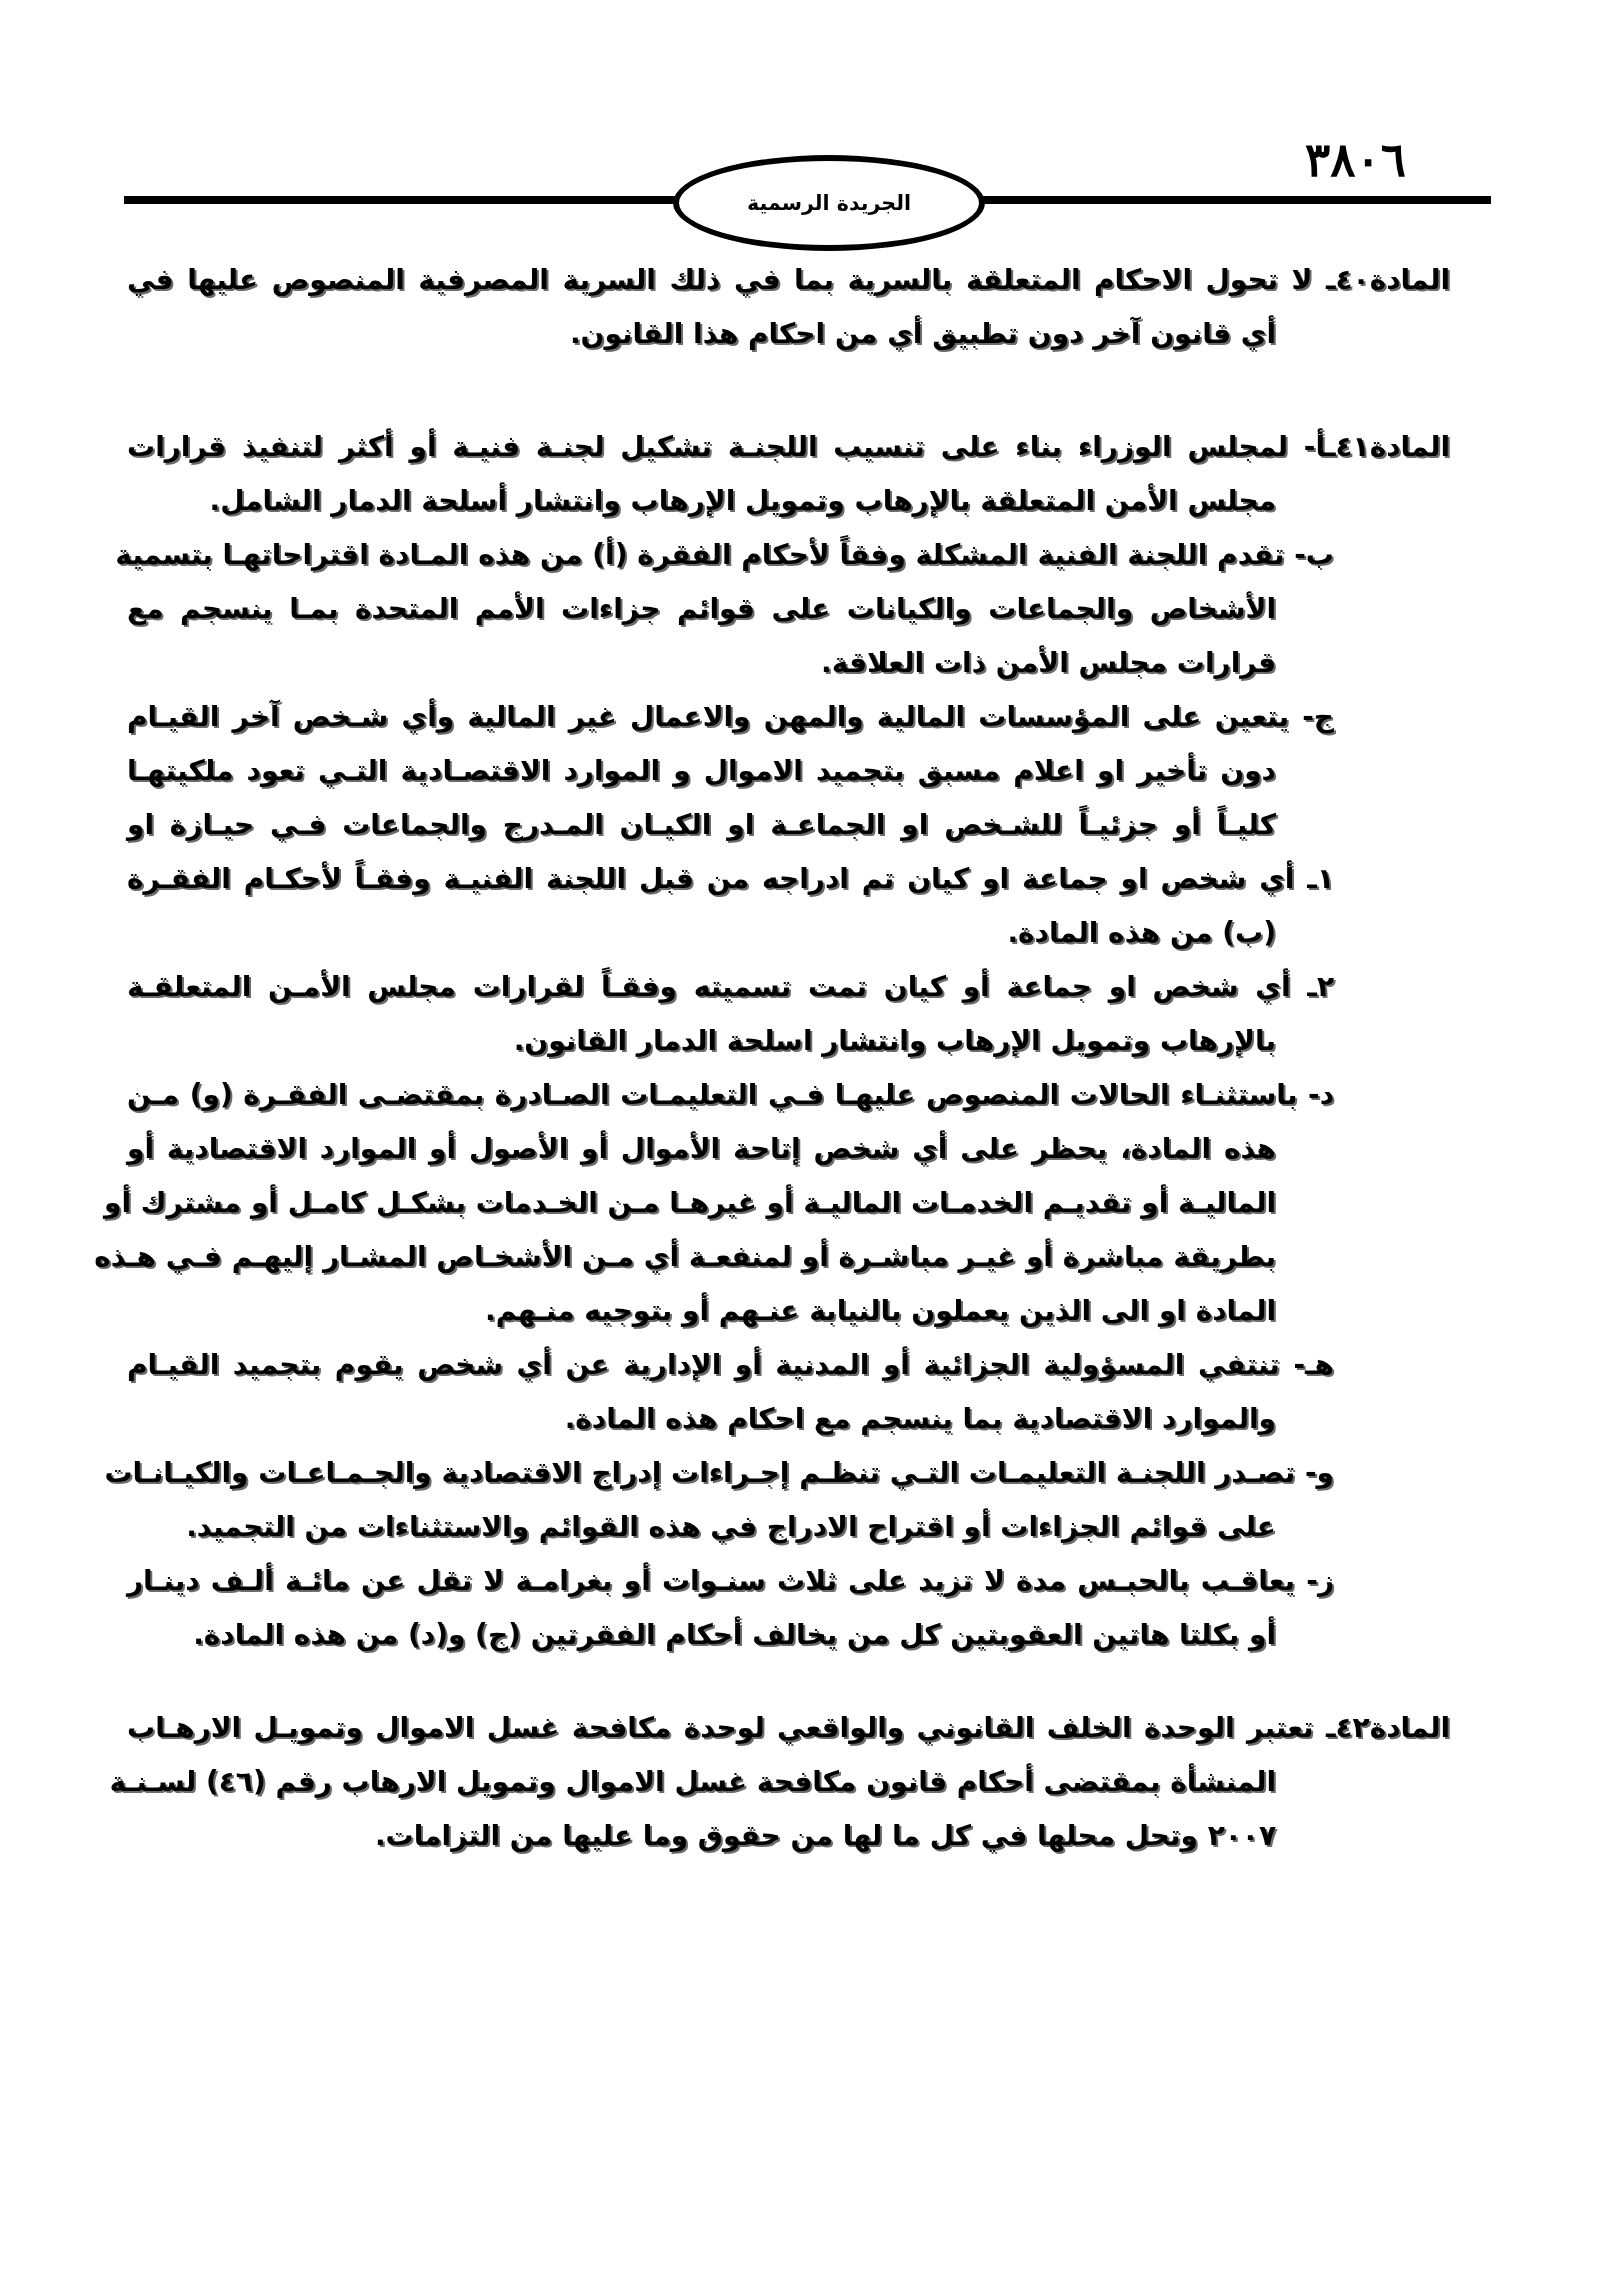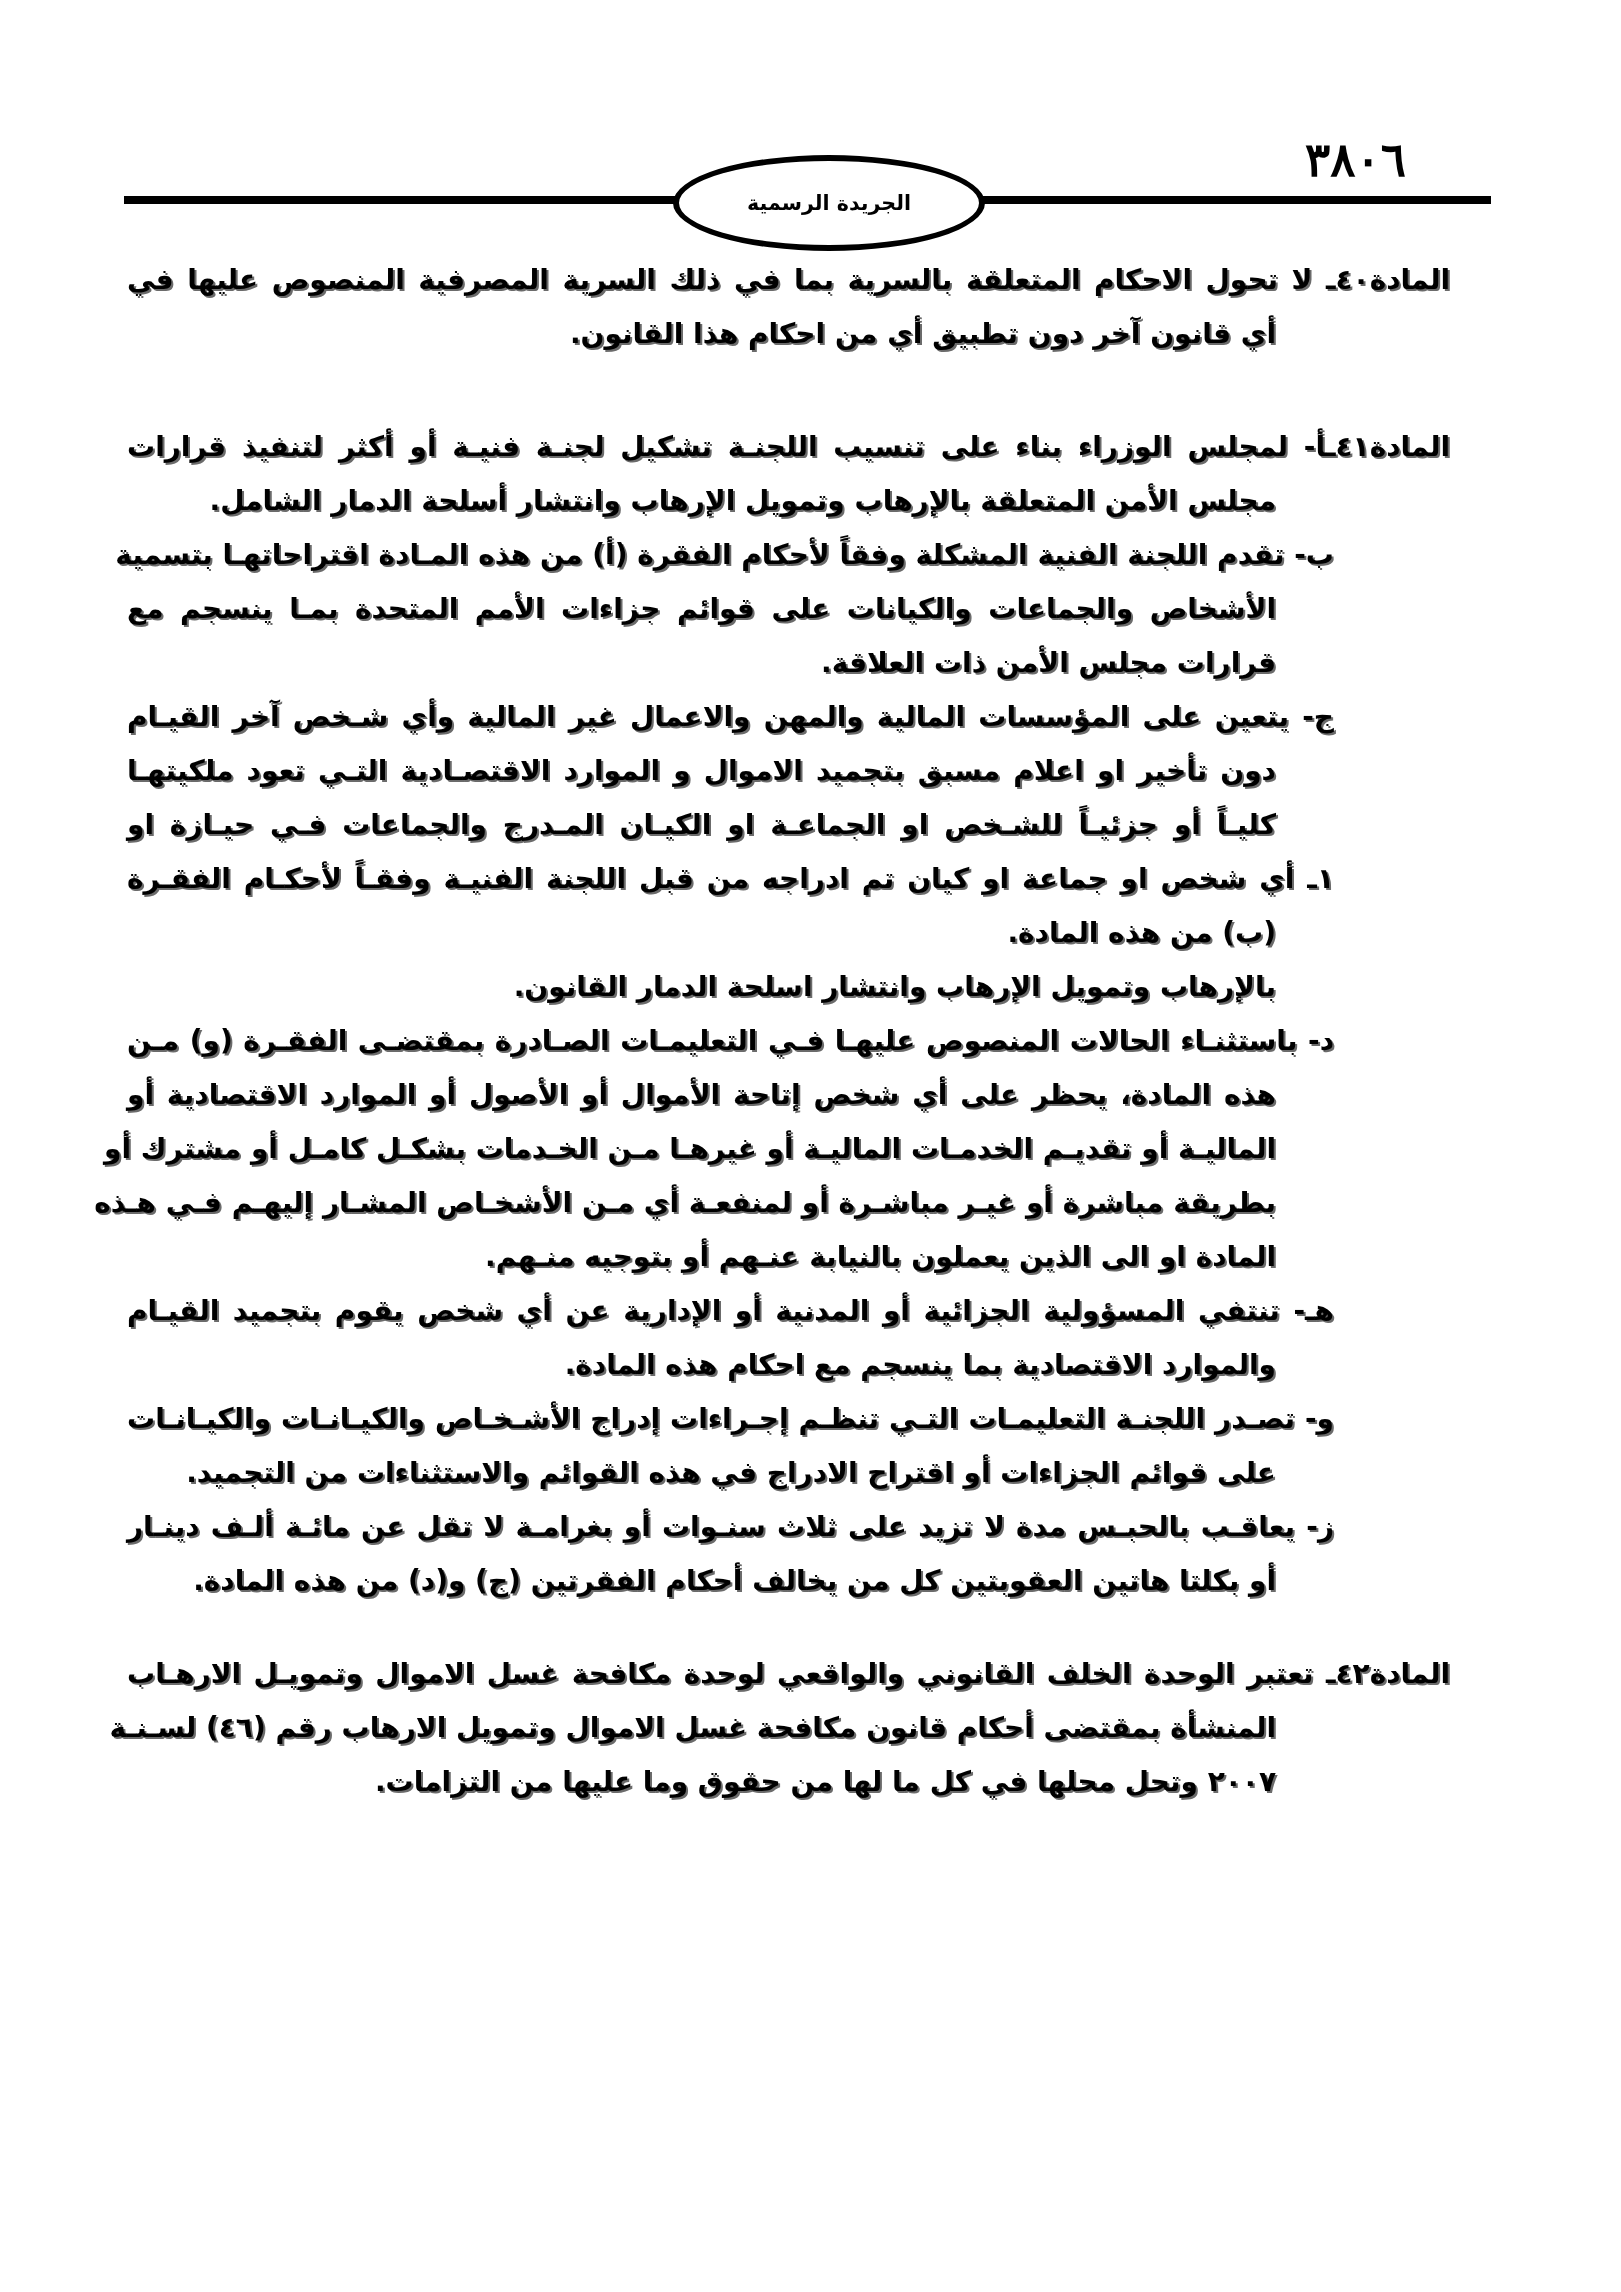--- a/index.html
+++ b/index.html
@@ -119,38 +119,39 @@
       <span class="line justify indent-sub-cont">دون تأخير او اعلام مسبق بتجميد الاموال و الموارد الاقتصـادية التـي تعود ملكيتهـا</span>
       <span class="line justify indent-sub-cont">كليـاً أو جزئيـاً للشـخص او الجماعـة او الكيـان المـدرج  والجماعات فـي حيـازة او</span>
     </div>
 
     <div>
       <span class="line justify indent-sub">١ـ أي شخص او جماعة او كيان تم ادراجه من قبل اللجنة الفنيـة وفقـاً لأحكـام الفقـرة</span>
       <span class="line indent-num-cont">(ب) من هذه المادة.</span>
     </div>
 
     <div>
+      <span class="line justify indent-sub">٢ـ أي شخص او جماعة أو كيان تمت تسميته وفقـاً لقرارات مجلس الأمـن المتعلقـة</span>
       <span class="line indent-num-cont">بالإرهاب وتمويل الإرهاب وانتشار اسلحة الدمار القانون.</span>
     </div>
 
     <div>
       <span class="line justify indent-sub">د- باستثنـاء الحالات المنصوص عليهـا فـي التعليمـات الصـادرة بمقتضـى الفقـرة (و) مـن</span>
       <span class="line justify indent-sub-cont">هذه المادة، يحظر على أي شخص إتاحة الأموال أو الأصول أو الموارد الاقتصادية أو</span>
       <span class="line justify indent-sub-cont">الماليـة أو تقديـم الخدمـات الماليـة أو غيرهـا مـن الخـدمات بشكـل كامـل أو مشترك أو</span>
       <span class="line justify indent-sub-cont">بطريقة مباشرة أو غيـر مباشـرة أو لمنفعـة أي مـن الأشخـاص المشـار إليهـم فـي هـذه</span>
       <span class="line indent-sub-cont">المادة او الى الذين يعملون بالنيابة عنـهم أو بتوجيه منـهم.</span>
     </div>
 
     <div>
       <span class="line justify indent-sub">هـ- تنتفي المسؤولية الجزائية أو المدنية أو الإدارية عن أي شخص يقوم بتجميد القيـام</span>
       <span class="line indent-sub-cont">والموارد الاقتصادية بما ينسجم مع احكام هذه المادة.</span>
     </div>
 
     <div>
-      <span class="line justify indent-sub">و- تصـدر اللجنـة التعليمـات التـي تنظـم إجـراءات إدراج الأشـخـاص والكيـانـات والكيـانـات</span>
+      <span class="line justify indent-sub">و- تصـدر اللجنـة التعليمـات التـي تنظـم إجـراءات إدراج الاقتصادية والجـمـاعـات والكيـانـات</span>
       <span class="line indent-sub-cont">على قوائم الجزاءات أو اقتراح الادراج في هذه القوائم والاستثناءات من التجميد.</span>
     </div>
 
     <div>
       <span class="line justify indent-sub">ز- يعاقـب بالحبـس مدة لا تزيد على ثلاث سنـوات أو بغرامـة لا تقل عن مائـة ألـف دينـار</span>
       <span class="line indent-sub-cont">أو بكلتا هاتين العقوبتين كل من يخالف أحكام الفقرتين (ج) و(د) من هذه المادة.</span>
     </div>
   </div>
 
   <div class="article article-42">

